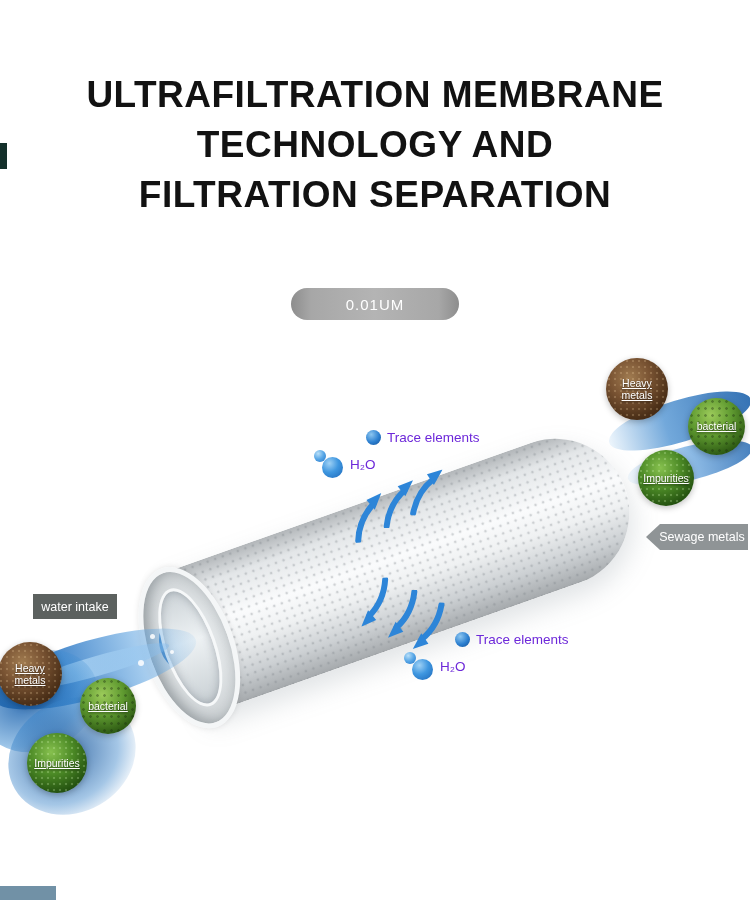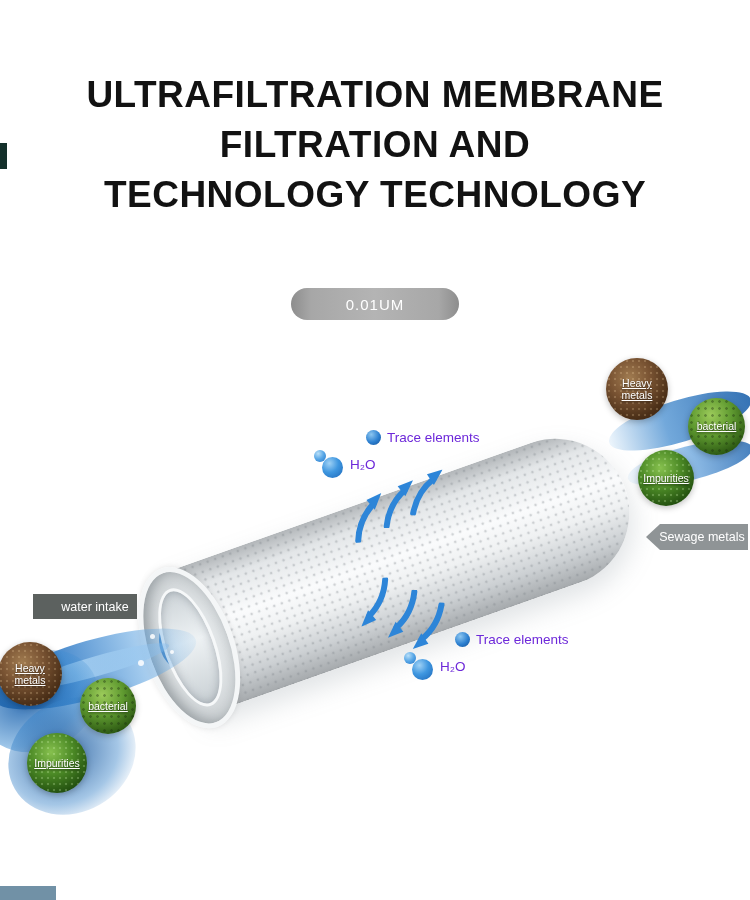--- a/index.html
+++ b/index.html
@@ -76,21 +76,21 @@
        background:radial-gradient(circle at 35% 30%,#8cc6f0 0%,#2b7fd0 55%,#155094 100%);}
   .droplet{position:relative;width:30px;height:28px;flex:0 0 auto;}
   .drop-small{position:absolute;left:0;top:0;width:12px;height:12px;border-radius:50%;
        background:radial-gradient(circle at 35% 30%,#b8dff8 0%,#55a5e6 50%,#2573c4 100%);}
   .drop-big{position:absolute;left:8px;top:7px;width:21px;height:21px;border-radius:50%;
        background:radial-gradient(circle at 35% 30%,#9fd1f5 0%,#3f97e0 45%,#1b66b8 100%);}
 
   
   .tag{position:absolute;color:#fff;font-size:12.5px;display:flex;align-items:center;
        justify-content:center;z-index:7;}
-  .tag-water-intake{left:33px;top:594px;width:84px;height:25px;background:#5c615f;padding-left:20px;}
+  .tag-water-intake{left:33px;top:594px;width:84px;height:25px;background:#5c615f;}
   .tag-sewage{left:646px;top:524px;width:102px;height:26px;background:#8f9496;
        clip-path:polygon(0 50%,14px 0,100% 0,100% 100%,14px 100%);padding-left:10px;box-sizing:border-box;}
 
   
   .circle{position:absolute;border-radius:50%;display:flex;align-items:center;justify-content:center;
        z-index:6;box-shadow:0 2px 6px rgba(0,0,0,.25);}
   .circle .clabel{color:#fff;font-size:10.5px;line-height:1.15;text-align:center;width:46px;
        text-shadow:0 1px 2px rgba(0,0,0,.65);text-decoration:underline;}
   .c-heavy{background-image:radial-gradient(rgba(255,225,175,.22) 1px,transparent 1.6px),
        radial-gradient(circle at 38% 32%,#a07b50 0%,#7a5433 35%,#4c3018 70%,#2e1b0c 100%);
@@ -112,22 +112,22 @@
   .edge-tl{position:absolute;left:0;top:143px;width:7px;height:26px;background:#14302b;z-index:8;}
   .edge-bl{position:absolute;left:0;top:886px;width:56px;height:14px;background:#7191a6;z-index:8;}
 </style>
 </head>
 <body>
 
 <div class="stage">
 
   <div class="title">
     <div>ULTRAFILTRATION MEMBRANE</div>
-    <div>FILTRATION AND</div>
-    <div>TECHNOLOGY TECHNOLOGY</div>
+    <div>TECHNOLOGY AND</div>
+    <div>FILTRATION SEPARATION</div>
   </div>
 
   <div class="badge">0.01UM</div>
 
   <div class="tube">
     <div class="tube-opening">
       <div class="opening-water"></div>
       <div class="tube-inner"></div>
     </div>
   </div>

